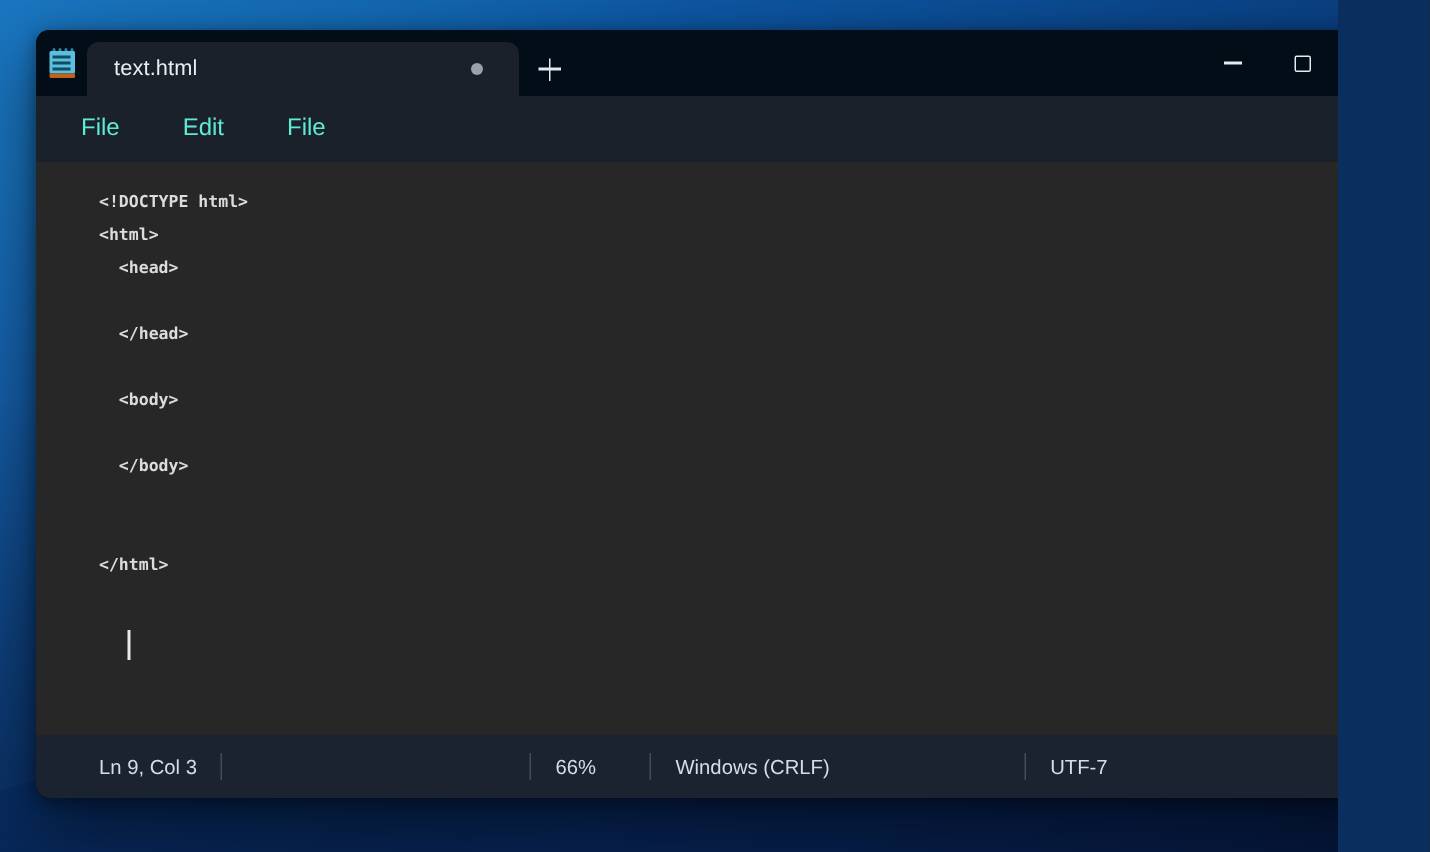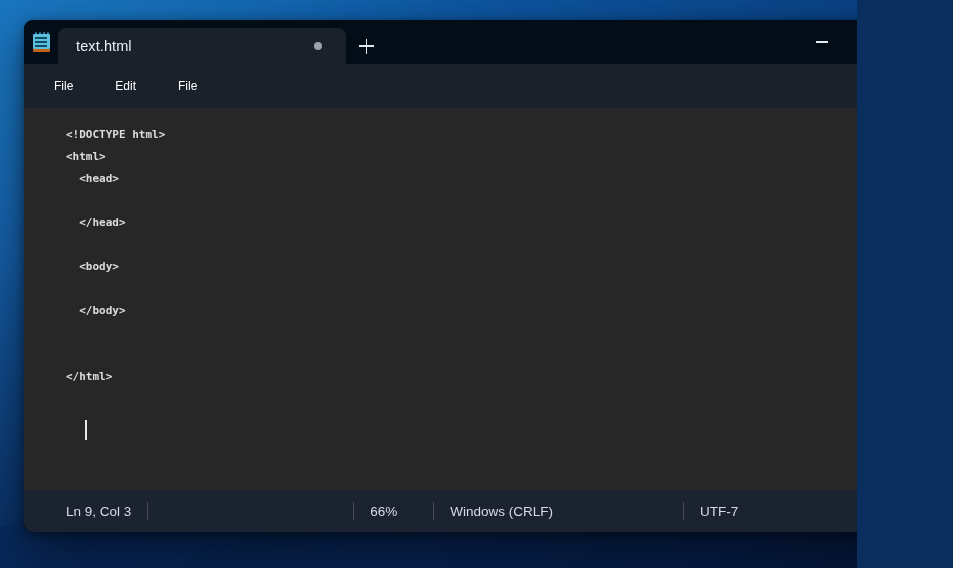--- a/index.html
+++ b/index.html
@@ -26,20 +26,21 @@
         #0e63ad 12%,
         #0d55a0 24%,
         #0b4a90 34%,
         #0a3f80 44%,
         #093470 56%,
         #082b60 68%,
         #072352 80%,
         #061c45 92%,
         #05173b 100%);
     overflow: hidden;
+    padding-left: 35px;
   }
   #desktop .wall-sheen-a {
     position: absolute;
     left: -120px; top: -180px;
     width: 760px; height: 620px;
     background: linear-gradient(135deg, rgba(70,160,225,0.30), rgba(20,90,165,0.0) 62%);
     transform: rotate(-16deg);
   }
   #desktop .wall-sheen-b {
     position: absolute;
@@ -222,22 +223,22 @@
     height: 44px;
     min-height: 44px;
     background: #1b212b;
     display: flex;
     align-items: center;
     padding: 0 0 0 30px;
     box-sizing: border-box;
     position: relative;
   }
   .menu-item {
-    color: #ffffff;
-    font-size: 12px;
+    color: #5eead4;
+    font-size: 16px;
     margin-right: 42px;
     line-height: 1;
   }
   .gear-btn {
     position: absolute;
     right: 18px;
     top: 0;
     height: 44px;
     width: 36px;
     display: flex;

